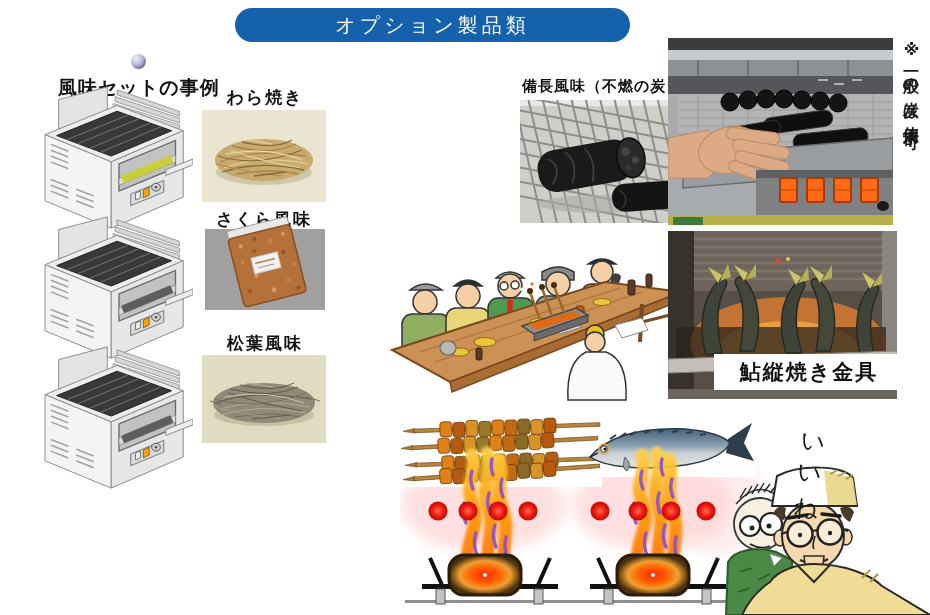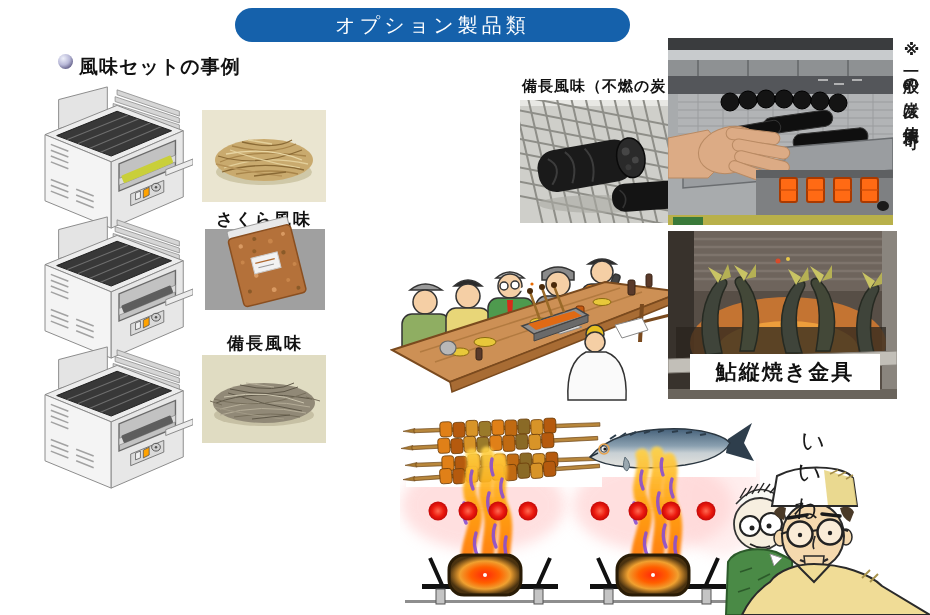--- a/index.html
+++ b/index.html
@@ -2,42 +2,42 @@
 <html><head>
 <meta charset="utf-8">
 <style>
   html,body{margin:0;padding:0;background:#fff;}
   #page{position:relative;width:930px;height:615px;background:#fff;overflow:hidden;
         font-family:"Liberation Sans","DejaVu Sans",sans-serif;color:#111;}
   .abs{position:absolute;}
   #banner{left:235px;top:8px;width:395px;height:34px;background:#1561ab;border-radius:17px;
           color:#fff;font-size:20px;font-weight:normal;letter-spacing:4px;
           display:flex;align-items:center;justify-content:center;}
-  #section-head{left:58px;top:54px;display:flex;align-items:flex-start;gap:6px;}
+  #section-head{left:58px;top:54px;display:flex;align-items:center;gap:6px;flex-direction:column;}
   #bullet{width:15px;height:15px;border-radius:50%;
           background:radial-gradient(circle at 35% 30%,#eef0fa 0%,#b9b9d8 45%,#6b6890 75%,#4e4b72 100%);}
   #section-title{font-size:19px;font-weight:bold;letter-spacing:1px;}
   .machine{width:185px;height:148px;left:8px;}
   #machine-1{top:84px;color:#c9cf3a;}
   #machine-2{top:214px;color:#5e5e5e;}
   #machine-3{top:344px;color:#5e5e5e;}
   .flavor-label{width:132px;text-align:center;font-size:17px;font-weight:bold;letter-spacing:2px;}
   #straw-label{left:199px;top:86px;}
   #straw-photo{left:202px;top:110px;width:124px;height:92px;}
   #sakura-label{left:198px;top:208px;}
   #sakura-photo{left:205px;top:213px;width:120px;height:97px;}
   #pine-label{left:199px;top:332px;}
   #pine-photo{left:202px;top:355px;width:124px;height:88px;}
   #bincho-label{left:522px;top:77px;width:178px;font-size:15px;font-weight:bold;letter-spacing:1px;}
   #bincho-photo{left:520px;top:100px;width:175px;height:123px;}
   #hand-photo{left:668px;top:38px;width:225px;height:187px;}
   #warning{left:900px;top:40px;height:220px;writing-mode:vertical-rl;font-size:16px;font-weight:bold;
            letter-spacing:3px;color:#1a1a1a;}
   #dining{left:390px;top:230px;width:295px;height:180px;}
-  #ayu-photo{left:668px;top:231px;width:210px;height:168px;}
+  #ayu-photo{left:692px;top:231px;width:210px;height:168px;}
   #ayu-label{position:absolute;left:22px;top:123px;width:190px;height:36px;background:#fff;
              font-size:21px;font-weight:bold;letter-spacing:2px;color:#111;
              display:flex;align-items:center;justify-content:center;}
   #ground-line{left:405px;top:600px;width:345px;height:3px;background:#8e8e8e;}
   #flame-scene{left:400px;top:405px;width:360px;height:210px;}
   #chef{left:712px;top:412px;width:218px;height:203px;}
   #chef-speech{left:791px;top:418px;height:160px;writing-mode:vertical-rl;font-size:24px;
                font-weight:500;letter-spacing:4px;transform:rotate(6deg);color:#1a1a1a;}
 </style>
 </head>
@@ -102,20 +102,21 @@
   <svg class="abs machine" id="machine-1" viewBox="0 0 190 152">
       <use href="#grill-machine"></use>
     </svg>
   <svg class="abs machine" id="machine-2" viewBox="0 0 190 152">
       <use href="#grill-machine"></use>
     </svg>
   <svg class="abs machine" id="machine-3" viewBox="0 0 190 152">
       <use href="#grill-machine"></use>
     </svg>
 
+  <div class="abs flavor-label" id="straw-label">わら焼き</div>
   <svg class="abs" id="straw-photo" viewBox="0 0 124 92">
     <rect width="124" height="92" fill="#eae5d0"></rect>
     <ellipse cx="62" cy="62" rx="48" ry="13" fill="#cfc8a8"></ellipse>
     <ellipse cx="62" cy="50" rx="49" ry="21" fill="#c9aa6e"></ellipse>
     <g stroke-width="1.3" fill="none">
       <path d="M18,52 Q50,38 104,46" stroke="#a8854a"></path>
         <path d="M22,58 Q60,44 106,54" stroke="#e3cf9a"></path>
       <path d="M16,46 Q55,58 100,40" stroke="#8a6a35"></path>
         <path d="M28,40 Q62,52 98,58" stroke="#e3cf9a"></path>
       <path d="M20,62 Q58,50 102,60" stroke="#8a6a35"></path>
@@ -150,21 +151,21 @@
           <circle cx="52" cy="36" r="2" fill="#935f2a"></circle>
         <circle cx="66" cy="50" r="2" fill="#c8854a"></circle>
           <circle cx="86" cy="82" r="2" fill="#8a5a28"></circle>
       </g>
       <rect x="47" y="42" width="27" height="16" fill="#f2f2f2" stroke="#cccccc" stroke-width="1"></rect>
       <line x1="50" y1="48" x2="70" y2="48" stroke="#b06a30" stroke-width="1.4"></line>
       <line x1="52" y1="53" x2="68" y2="53" stroke="#999" stroke-width="1"></line>
     </g>
   </svg>
 
-  <div class="abs flavor-label" id="pine-label">備長風味</div>
+  <div class="abs flavor-label" id="pine-label">松葉風味</div>
   <svg class="abs" id="pine-photo" viewBox="0 0 124 88">
     <rect width="124" height="88" fill="#e0dcc2"></rect>
     <ellipse cx="62" cy="60" rx="50" ry="11" fill="#c6c0a4"></ellipse>
     <ellipse cx="62" cy="48" rx="51" ry="20" fill="#918977"></ellipse>
     <g stroke-width="1" fill="none">
       <path d="M14,48 Q50,34 110,44" stroke="#5f5848"></path>
         <path d="M18,54 Q60,42 108,52" stroke="#b5ad98"></path>
       <path d="M12,44 Q55,56 104,38" stroke="#776f5c"></path>
         <path d="M26,38 Q62,50 100,56" stroke="#5f5848"></path>
       <path d="M18,60 Q58,48 104,58" stroke="#b5ad98"></path>

